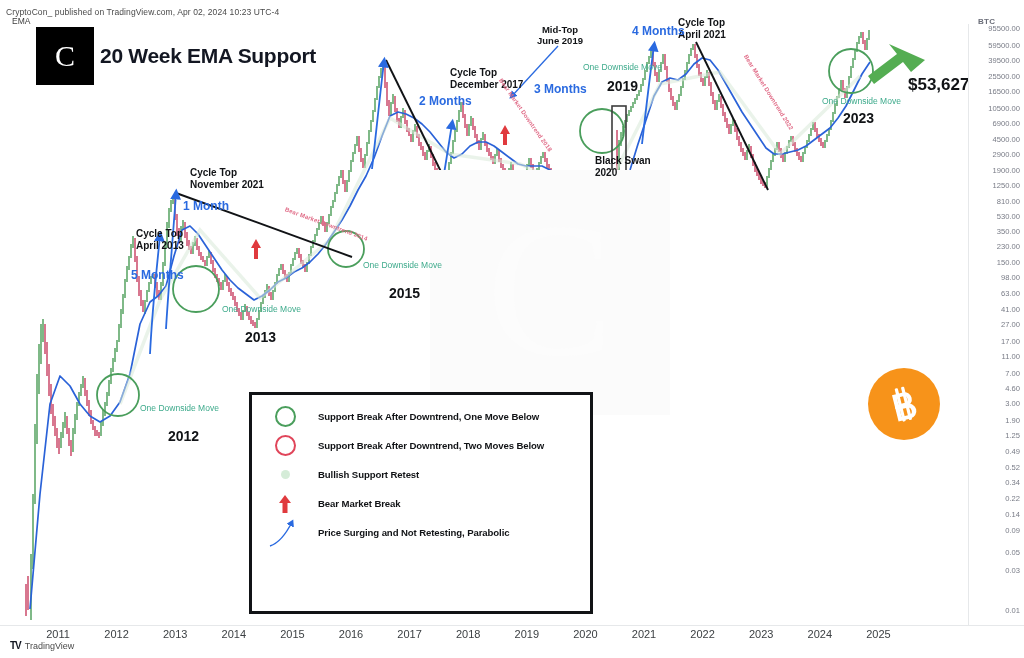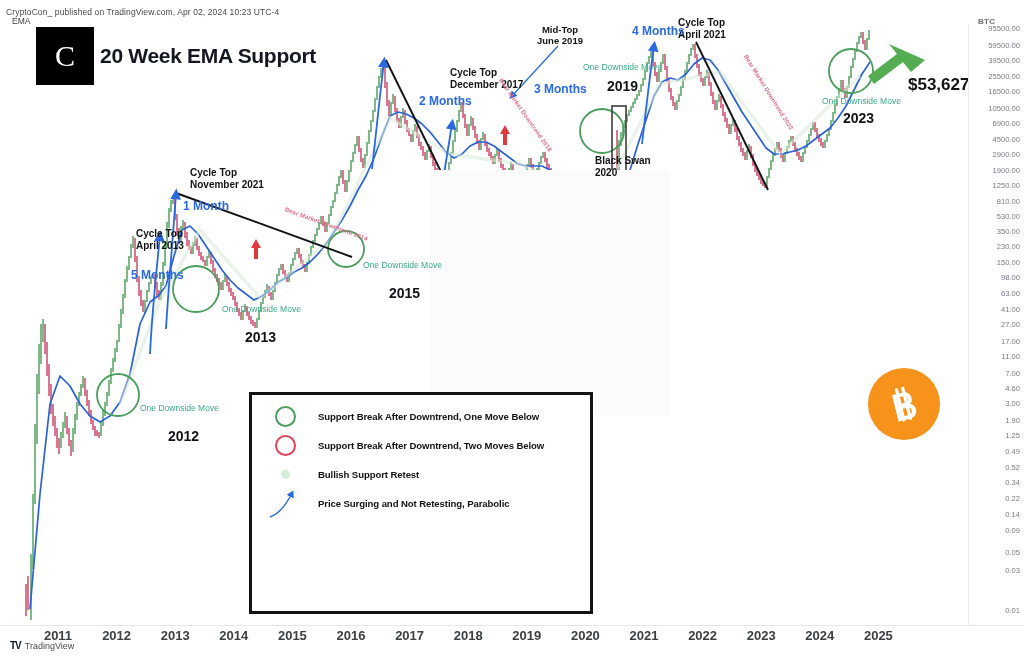--- a/index.html
+++ b/index.html
@@ -32,21 +32,21 @@
   .yaxis{position:absolute;left:968px;top:24px;width:56px;height:596px;}
   .yaxis .tick{
     position:absolute;right:4px;font-size:7.6px;color:#787b86;
     white-space:nowrap;transform:translateY(-50%);
   }
   .axis-sep-v{position:absolute;left:968px;top:24px;width:1px;height:602px;background:#e6e8ea;}
 
   
   .xaxis{position:absolute;left:0;top:626px;width:968px;height:20px;}
   .xaxis .tick{
-    position:absolute;top:2px;font-size:13px;font-weight:700;color:#3c4043;
+    position:absolute;top:2px;font-size:11px;font-weight:400;color:#3c4043;
     transform:translateX(-50%);white-space:nowrap;
   }
   .axis-sep-h{position:absolute;left:0;top:625px;width:1024px;height:1px;background:#e6e8ea;}
 
   
   .tv-foot{
     position:absolute;left:10px;top:640px;display:flex;align-items:center;gap:4px;
     font-size:9px;color:#4a4a4a;
   }
   .tv-mark{font-weight:800;font-size:10px;letter-spacing:-1px;color:#131722;}
@@ -886,20 +886,28 @@
         <div class="key-tx">Support Break After Downtrend, Two Moves Below</div>
       </div>
 
       <div class="key-row">
         <div class="key-ic">
           <span class="dot" style="background:#d5ecd8;"></span>
         </div>
         <div class="key-tx">Bullish Support Retest</div>
       </div>
 
+      <div class="key-row">
+        <div class="key-ic">
+          <svg width="14" height="18" viewBox="0 0 14 18">
+              <path d="M7,0 L13,8 L9.5,8 L9.5,18 L4.5,18 L4.5,8 L1,8 Z" fill="#e03a3e"></path>
+            </svg>
+        </div>
+        <div class="key-tx">Bear Market Break</div>
+      </div>
 
       <div class="key-row">
         <div class="key-ic">
           <svg width="34" height="30" viewBox="0 0 34 30">
             <defs>
                 <marker id="kb" markerWidth="6" markerHeight="6" refX="3" refY="3" orient="auto">
               <path d="M0,0 L5,3 L0,6 z" fill="#2a6ae0"></path>
                 </marker>
               </defs>
             <path d="M2,28 C8,26 16,20 24,4" fill="none" stroke="#2a6ae0" stroke-width="1.4" marker-end="url(#kb)"></path>

